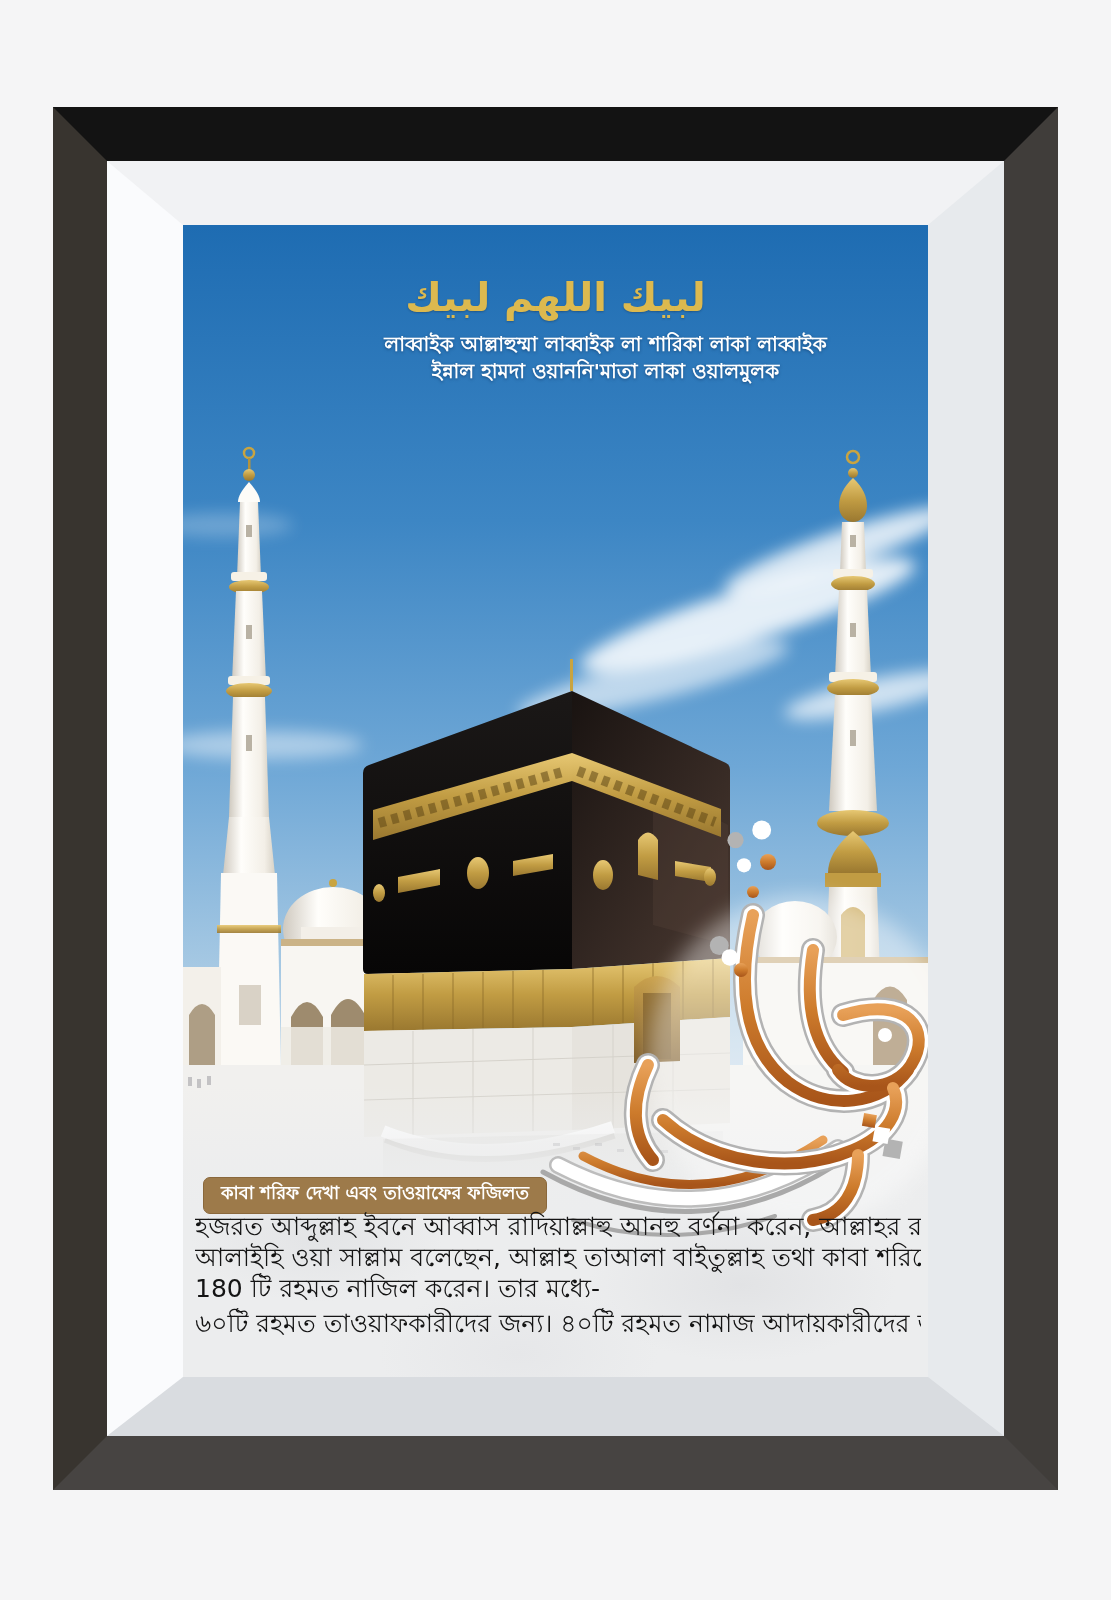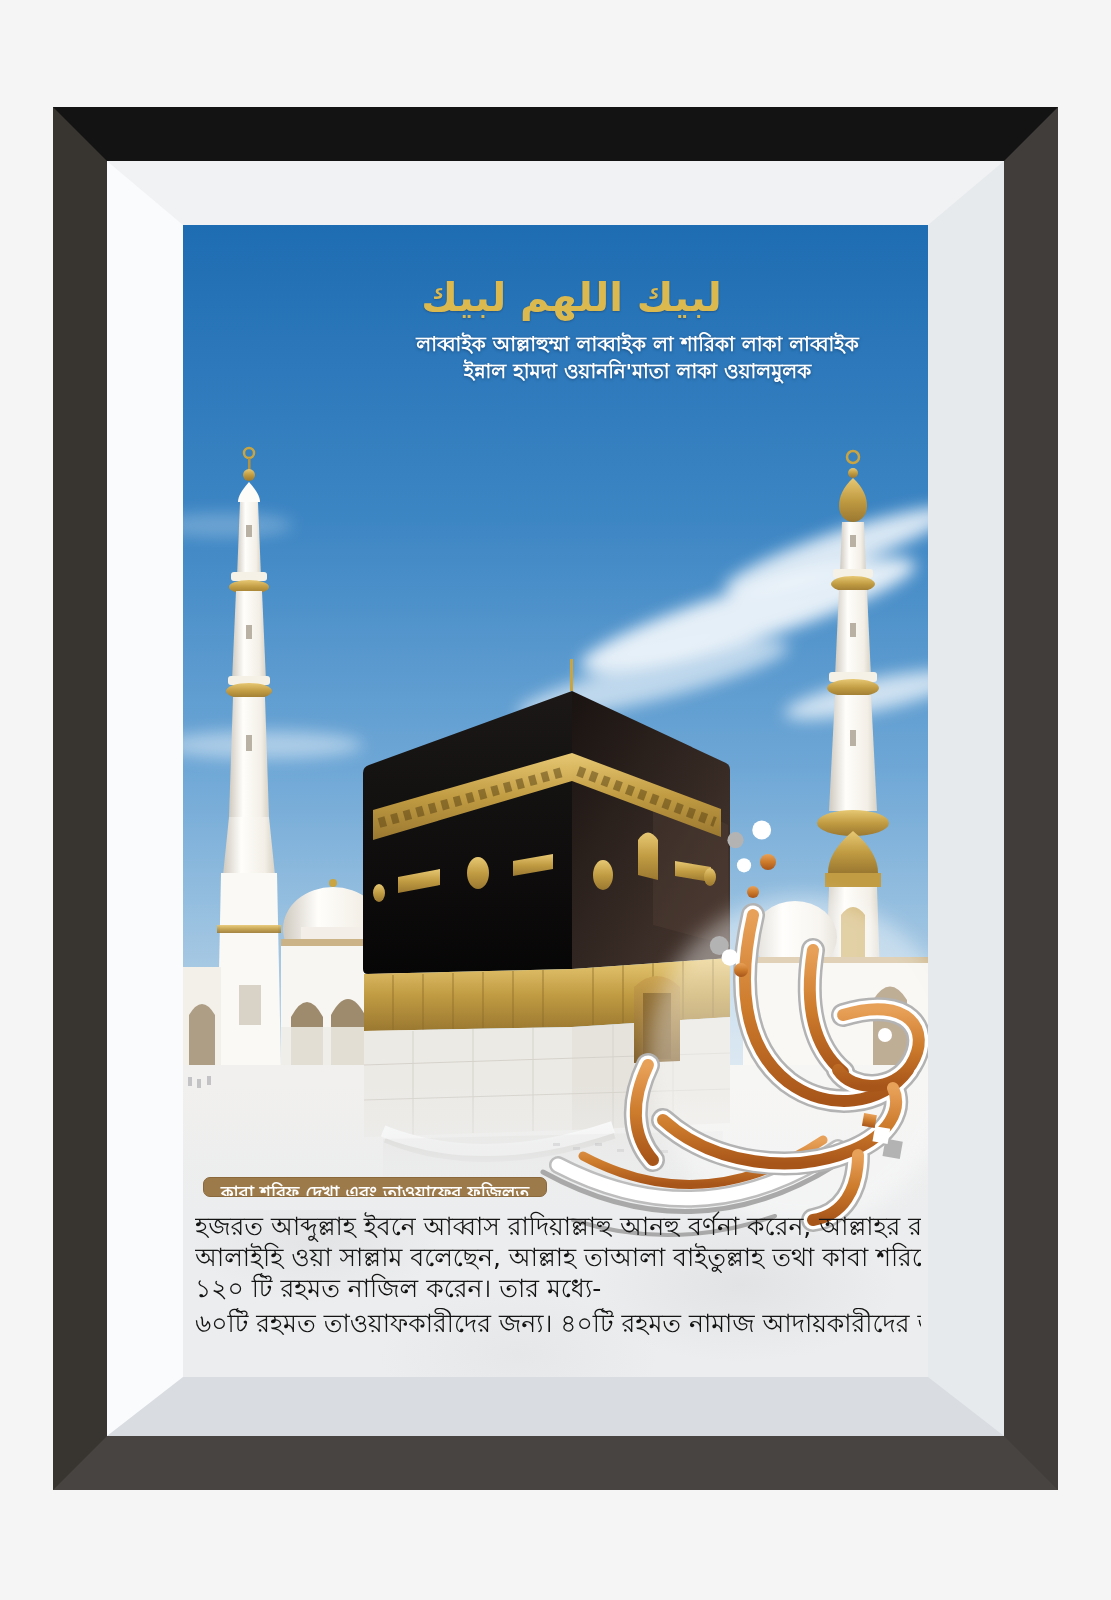--- a/index.html
+++ b/index.html
@@ -25,33 +25,32 @@
     background:
       radial-gradient(180px 90px at 18% 88%, #e3e4e6 0%, rgba(227,228,230,0) 70%),
       radial-gradient(220px 110px at 75% 92%, #e2e3e5 0%, rgba(226,227,229,0) 70%),
       radial-gradient(200px 100px at 45% 98%, #e6e7e9 0%, rgba(230,231,233,0) 70%),
       #ecedee;
   }
   .photo{position:absolute;left:0;top:0;}
   .arabic-callig{
     position:absolute;left:0;top:40px;width:745px;height:64px;line-height:64px;
     text-align:center;font-size:40px;font-weight:bold;color:#dcb94f;
-    direction:rtl;text-shadow:0 1px 2px rgba(20,40,70,.35);padding-left:16px;
+    direction:rtl;text-shadow:0 1px 2px rgba(20,40,70,.35);
   }
   .hline{
     position:absolute;left:0;width:845px;text-align:center;color:#ffffff;
     font-weight:bold;font-size:20px;white-space:nowrap;
     text-shadow:0 1px 3px rgba(10,40,80,.5);
-    padding-left:32px;
   }
   .hline1{top:104px;}
   .hline2{top:131px;text-align:center;}
   .ramadan{position:absolute;left:330px;top:595px;}
   .badge{
-    position:absolute;left:20px;top:952px;width:344px;height:20px;line-height:29px;
+    position:absolute;left:20px;top:952px;width:344px;height:37px;line-height:29px;
     box-sizing:border-box;background:#9d7a4a;border:1px solid #8a683c;border-radius:7px;
     color:#ffffff;font-weight:bold;font-size:18px;text-align:center;
     overflow:hidden;white-space:nowrap;
   }
   .bodytext{
     position:absolute;left:12px;top:986px;width:726px;
     color:#141414;font-size:25px;line-height:31px;
   }
   .bodytext div{white-space:nowrap;overflow:hidden;}
 </style>
@@ -316,19 +315,19 @@
         <circle cx="372" cy="215" r="7" fill="#ffffff"></circle>
       </svg>
 
       <div class="badge">
         <span>কাবা শরিফ দেখা এবং তাওয়াফের ফজিলত</span>
       </div>
 
       <div class="bodytext">
         <div>হজরত আব্দুল্লাহ ইবনে আব্বাস রাদিয়াল্লাহু আনহু বর্ণনা করেন, আল্লাহর রাসুল সাল্লাল্লাহু</div>
         <div>আলাইহি ওয়া সাল্লাম বলেছেন, আল্লাহ তাআলা বাইতুল্লাহ তথা কাবা শরিফের ওপর প্রতিদিন</div>
-        <div>১২০ টি রহমত নাজিল করেন। তার মধ্যে-</div>
+        <div>180 টি রহমত নাজিল করেন। তার মধ্যে-</div>
         <div style="margin-top:4px;">৬০টি রহমত তাওয়াফকারীদের জন্য। ৪০টি রহমত নামাজ আদায়কারীদের জন্য।</div>
       </div>
 
     </div>
   </div>
 </div>
 
 </body></html>

